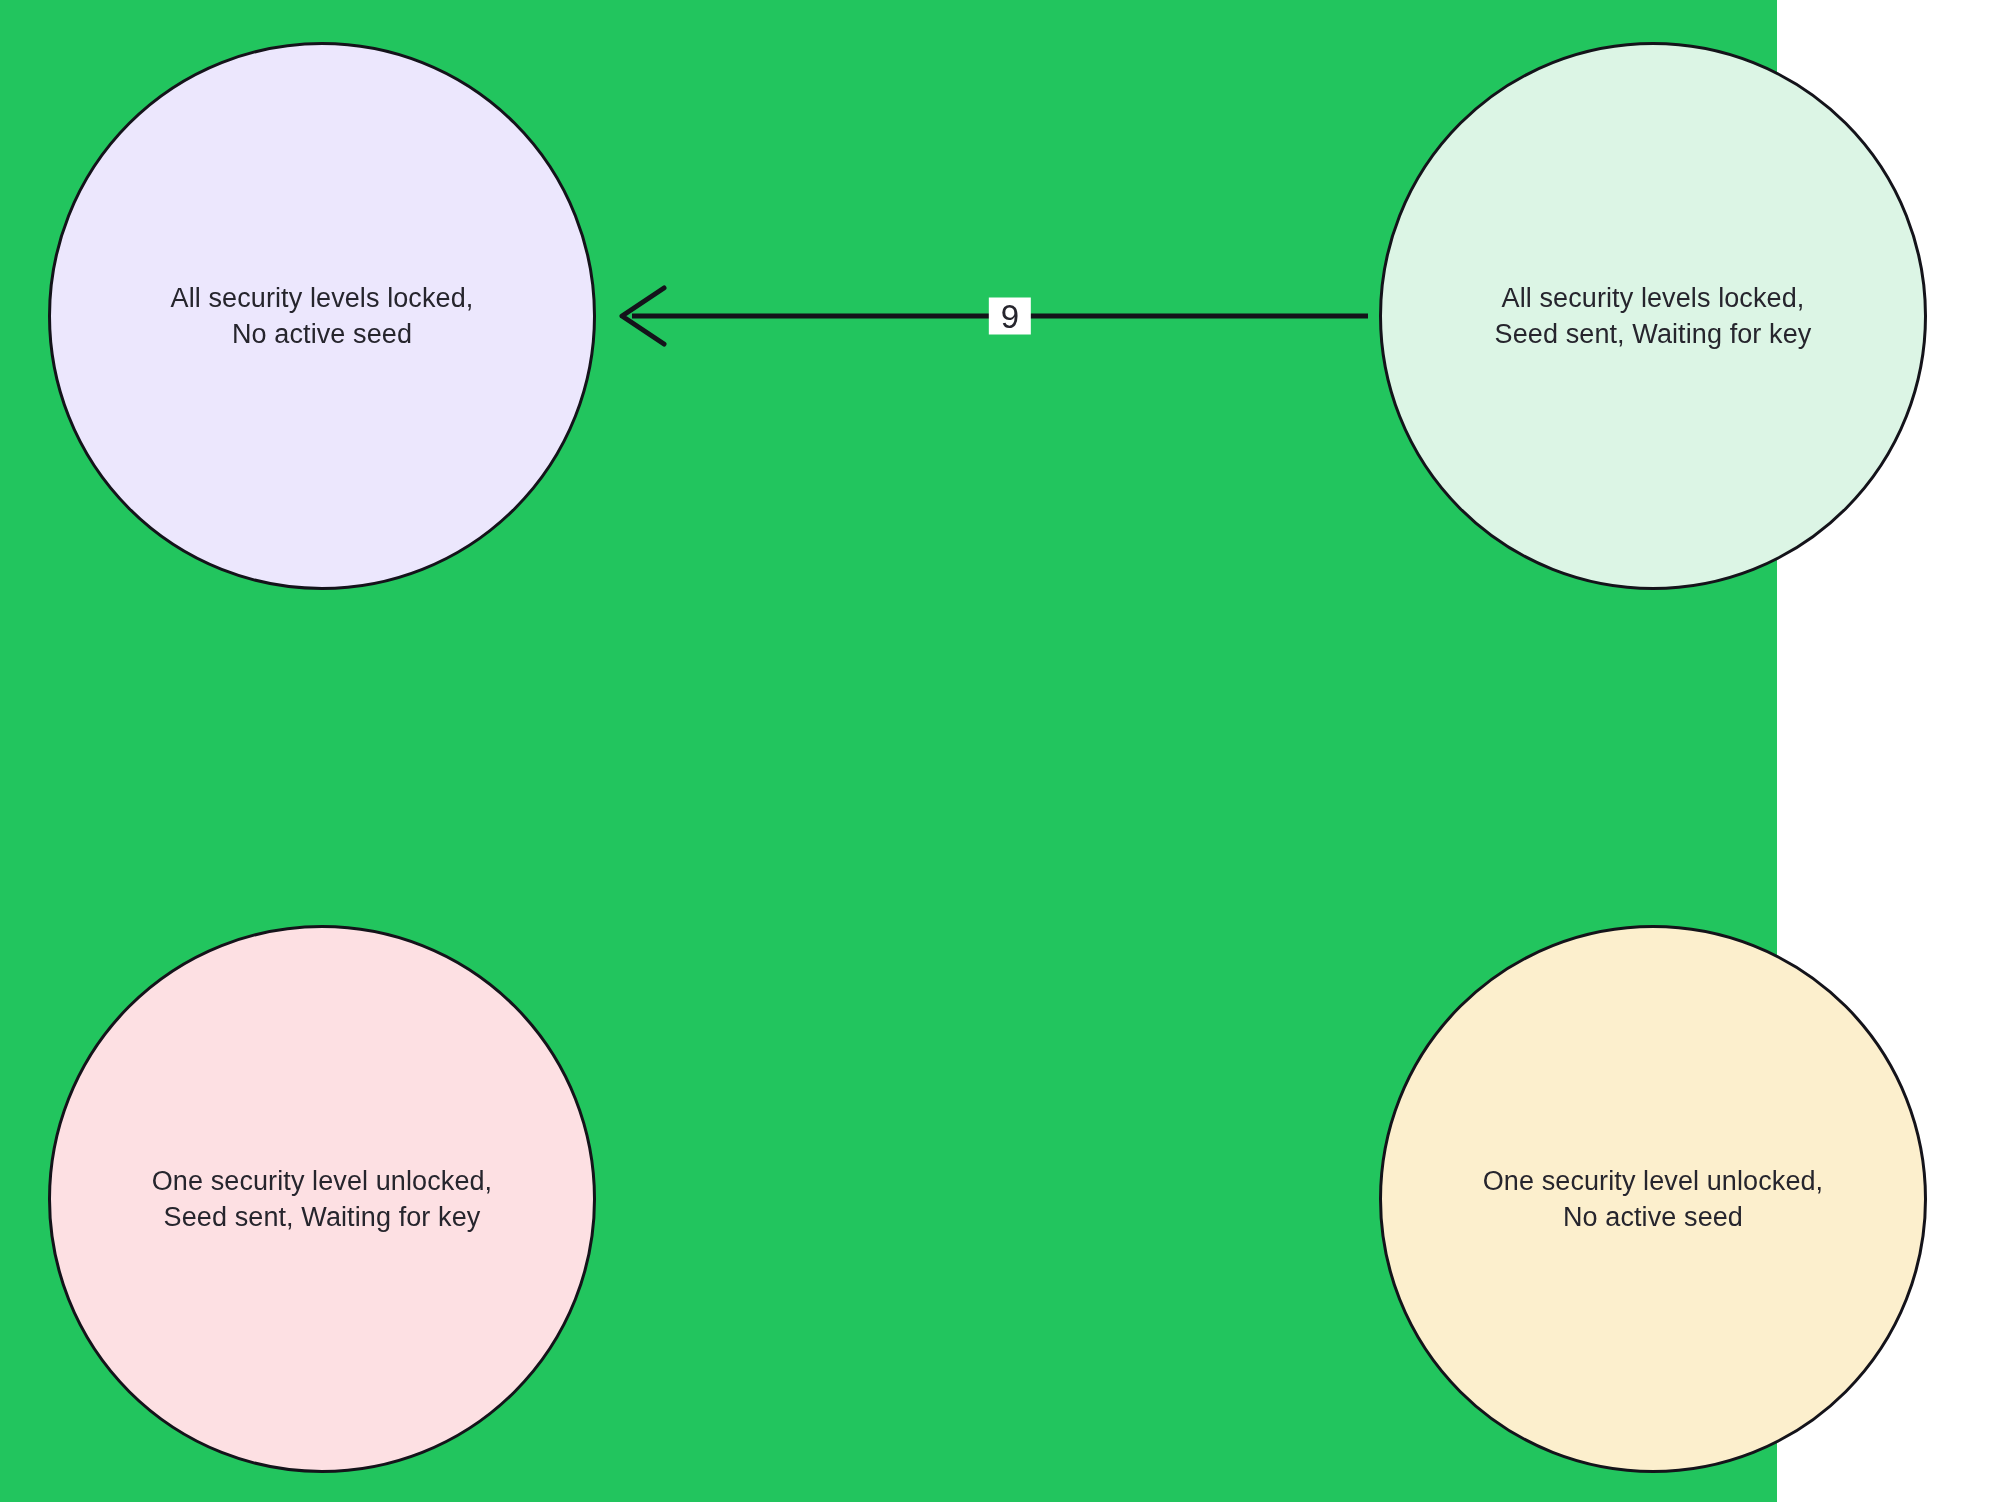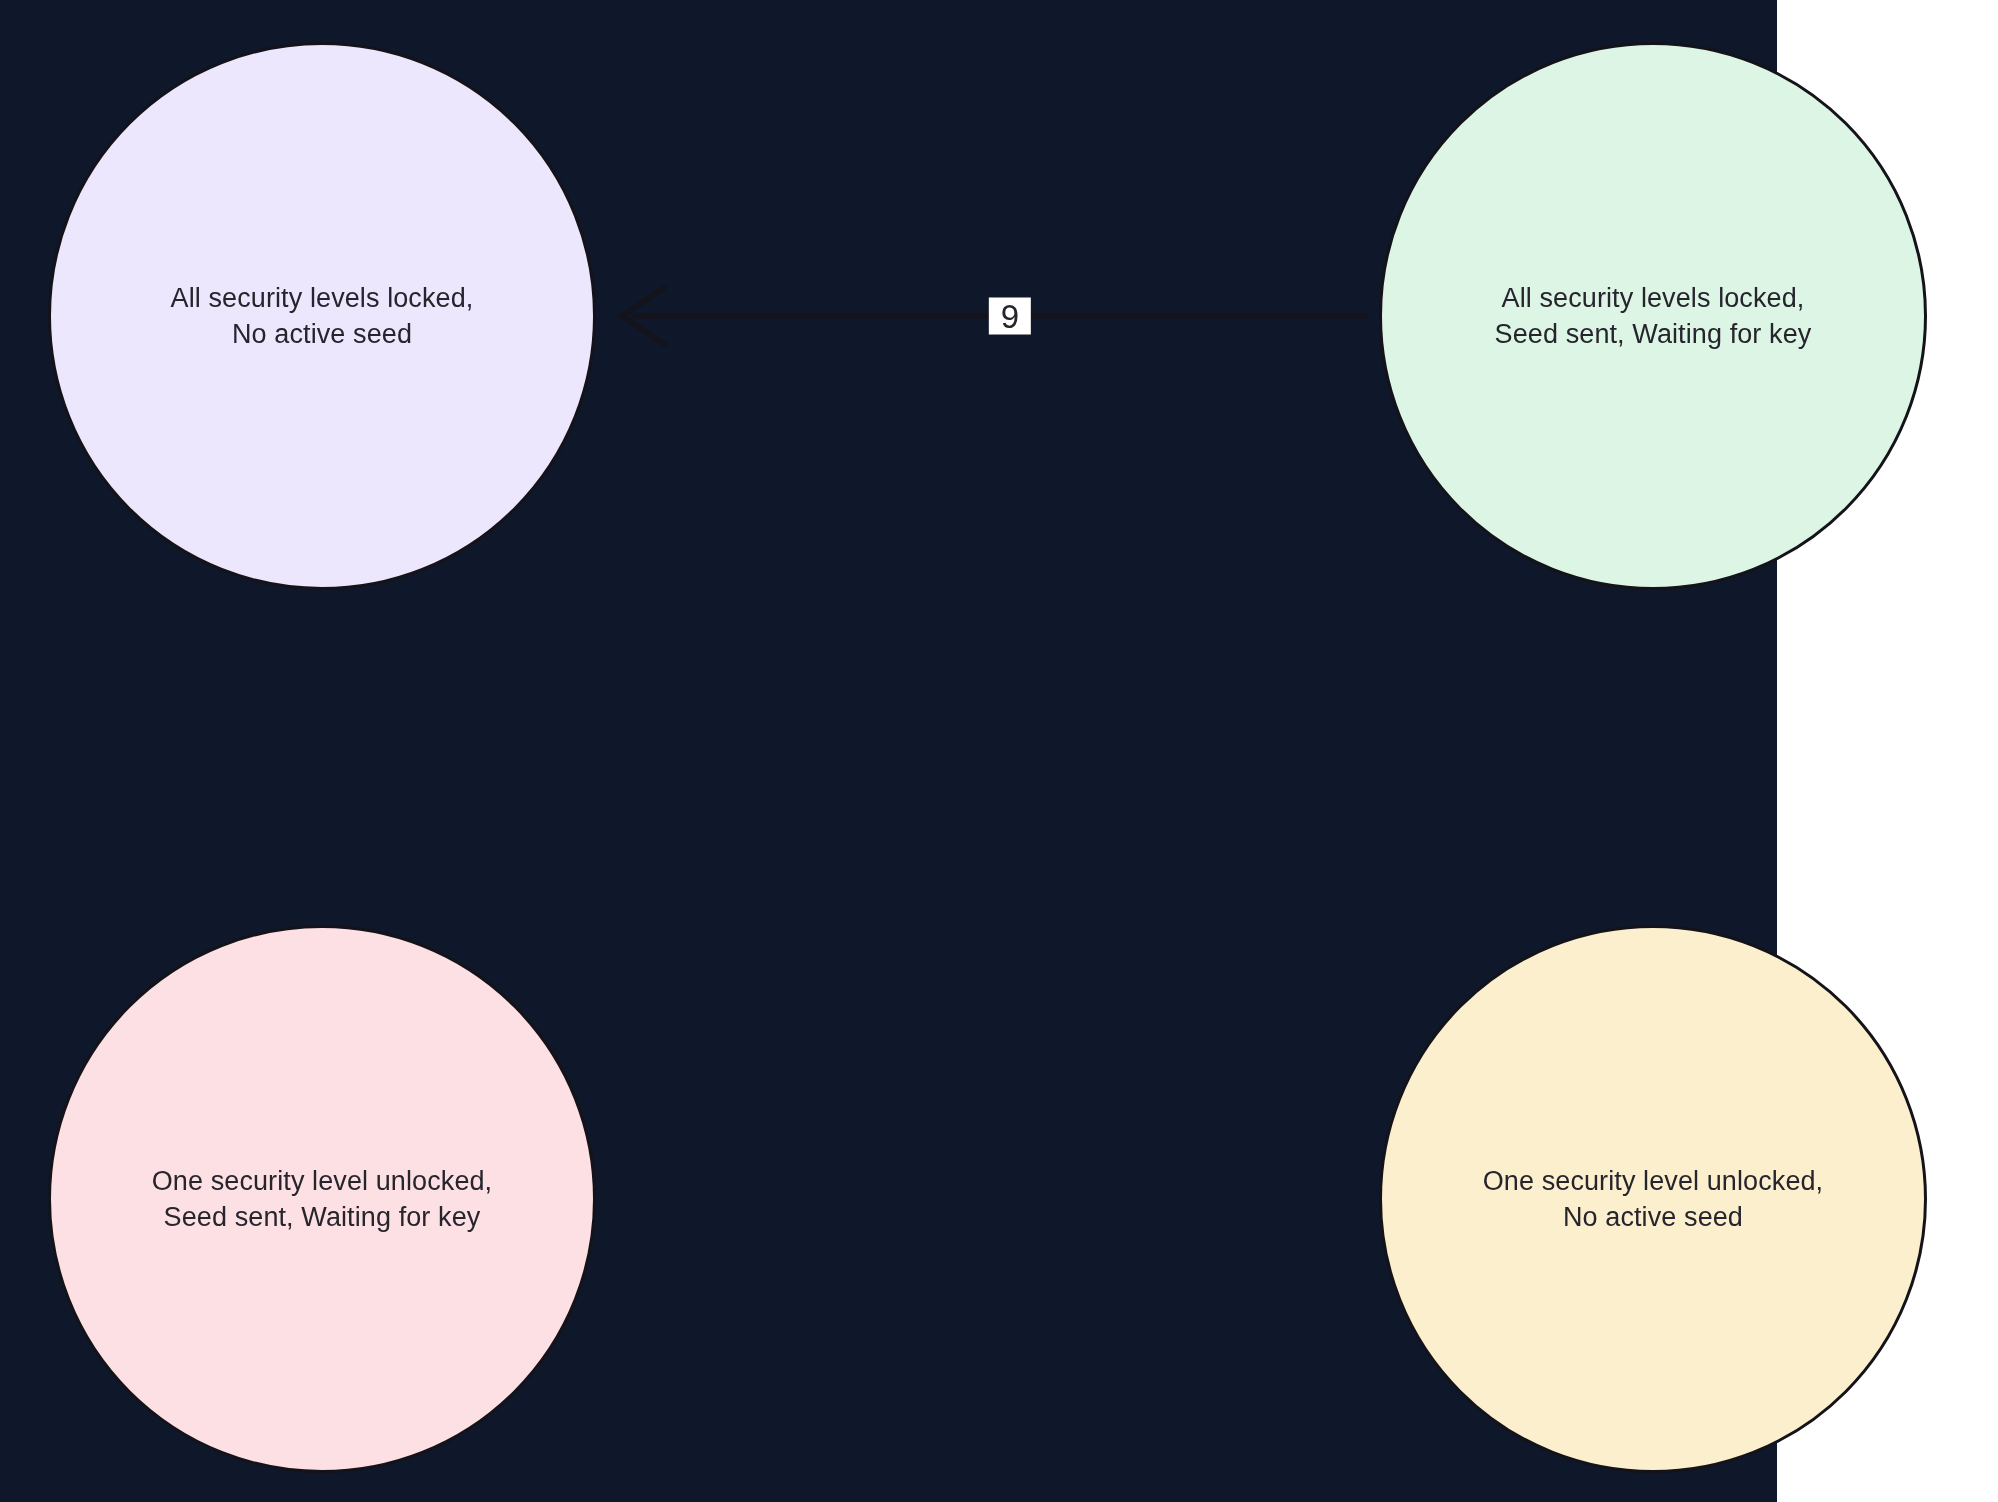--- a/index.html
+++ b/index.html
@@ -10,21 +10,21 @@
   body {
     width: 1998px;
     height: 1502px;
     font-family: "Liberation Sans", sans-serif;
     overflow: hidden;
   }
   #diagram-canvas {
     position: relative;
     width: 1777px;
     height: 1502px;
-    background: #0f172a;
+    background: #22c55e;
   }
   .edge-layer {
     position: absolute;
     left: 0;
     top: 0;
     width: 1998px;
     height: 1502px;
     pointer-events: none;
   }
   .node {

